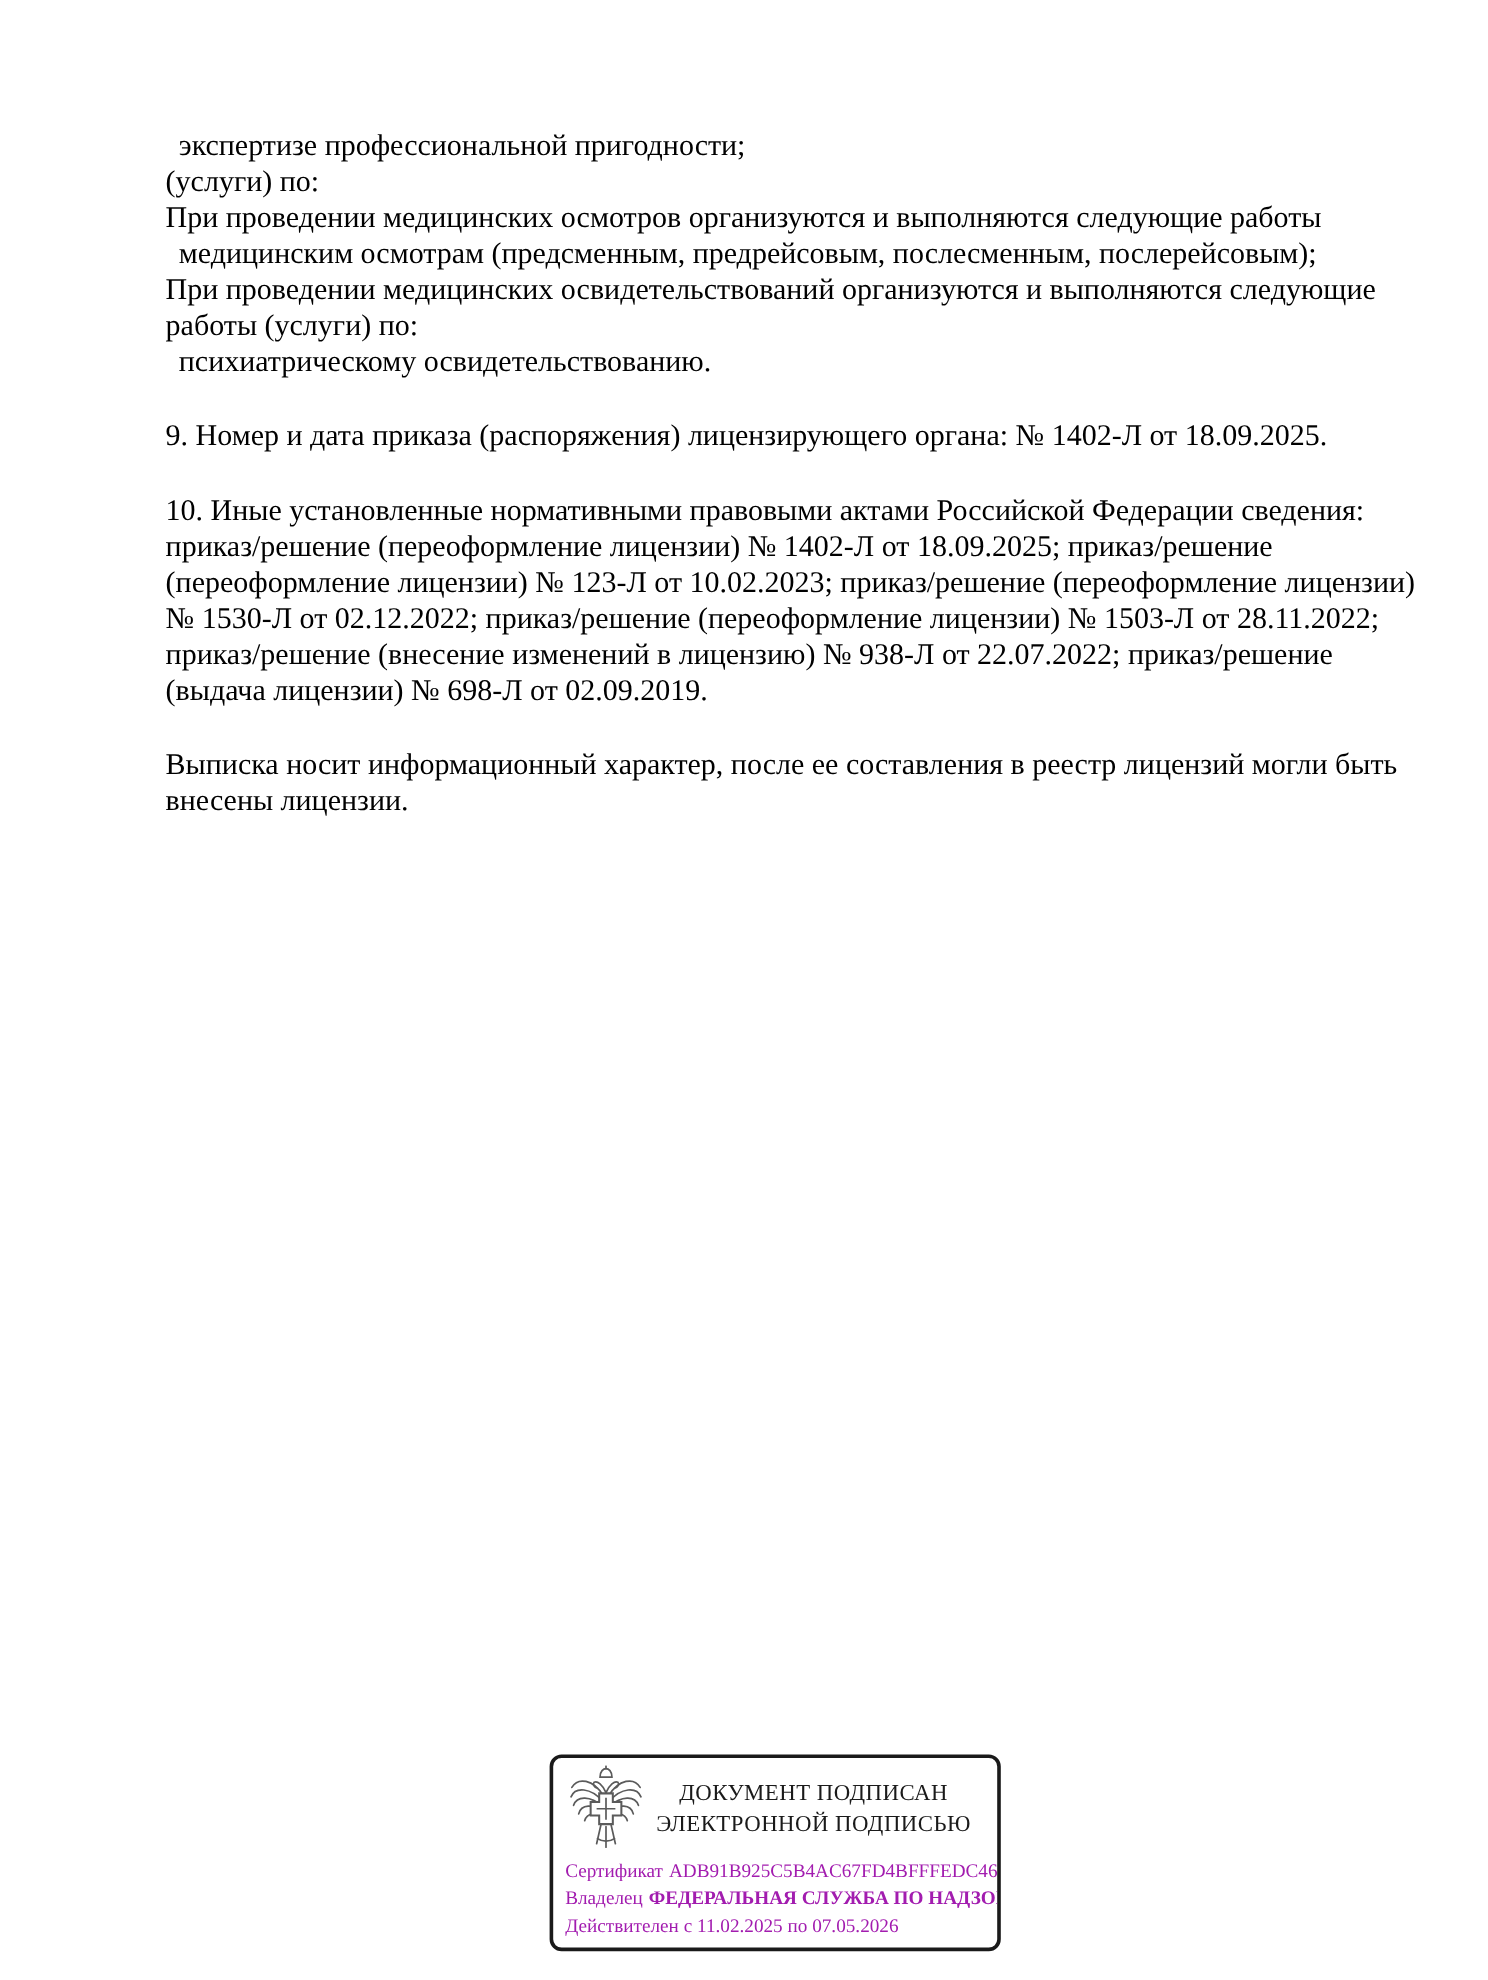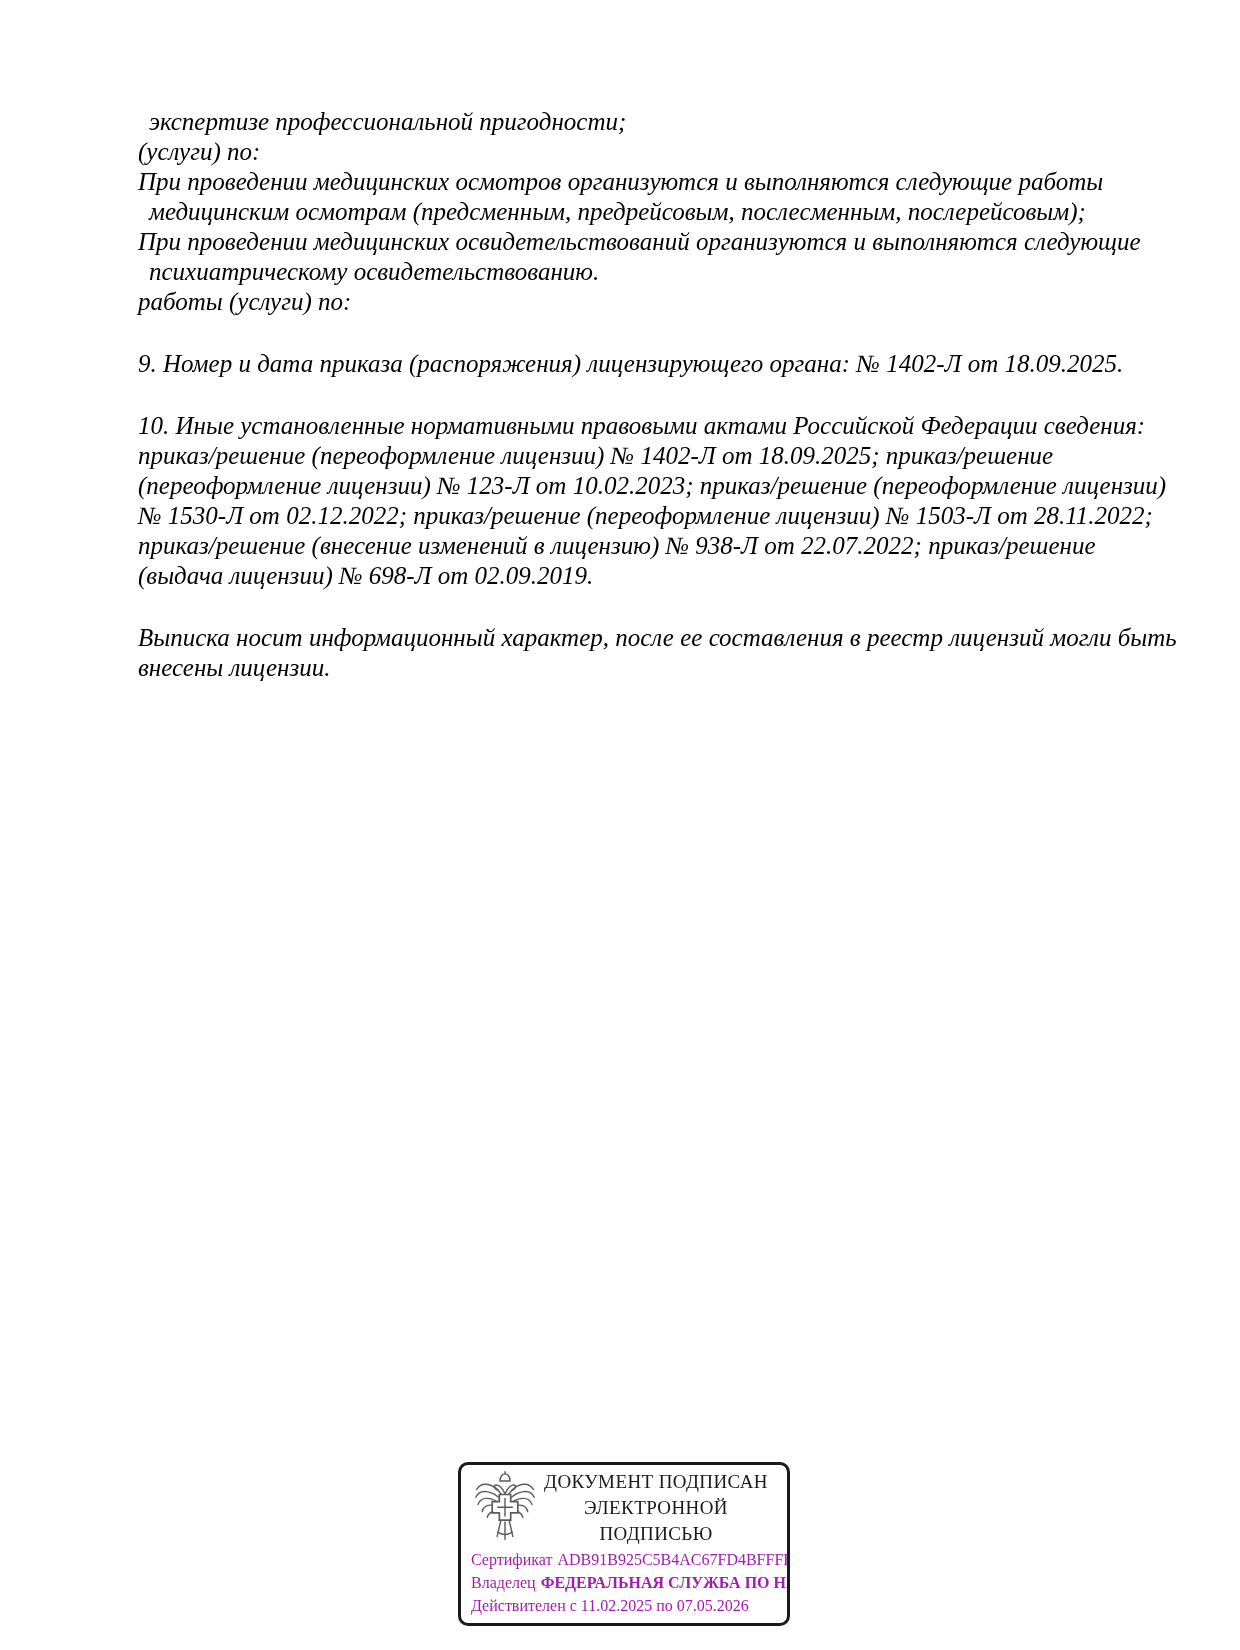--- a/index.html
+++ b/index.html
@@ -14,31 +14,30 @@
   .page { position:absolute; inset:0; background:#fff; }
 
   
   .doc-body {
     position:absolute;
     left:138px; top:107px;
     width:1050px;
     font-size:25px;
     line-height:30px;
     color:#000;
-    font-style:italic;
   }
   .block + .block { margin-top:32px; }
   .line { white-space:nowrap; }
   .line.indent { padding-left:11px; }
 
   
   .stamp {
     position:absolute;
     left:458px; top:1462px;
-    width:332px; height:164px;
+    width:376px; height:164px;
     border:3px solid #1a1a1a;
     border-radius:10px;
     background:#fff;
     overflow:hidden;
   }
   .stamp-top {
     display:flex;
     align-items:center;
     padding:5px 12px 0 12px;
     height:80px;
@@ -67,22 +66,22 @@
 
 <div class="page">
 
   <div class="doc-body">
       <div class="block">
         <div class="line indent">экспертизе профессиональной пригодности;</div>
         <div class="line">(услуги) по:</div>
         <div class="line">При проведении медицинских осмотров организуются и выполняются следующие работы</div>
         <div class="line indent">медицинским осмотрам (предсменным, предрейсовым, послесменным, послерейсовым);</div>
         <div class="line">При проведении медицинских освидетельствований организуются и выполняются следующие</div>
+        <div class="line">работы (услуги) по:</div>
         <div class="line indent">психиатрическому освидетельствованию.</div>
-        <div class="line">работы (услуги) по:</div>
       </div>
       <div class="block">
         <div class="line">9. Номер и дата приказа (распоряжения) лицензирующего органа: № 1402-Л от 18.09.2025.</div>
       </div>
       <div class="block">
         <div class="line">10. Иные установленные нормативными правовыми актами Российской Федерации сведения:</div>
         <div class="line">приказ/решение (переоформление лицензии) № 1402-Л от 18.09.2025; приказ/решение</div>
         <div class="line">(переоформление лицензии) № 123-Л от 10.02.2023; приказ/решение (переоформление лицензии)</div>
         <div class="line">№ 1530-Л от 02.12.2022; приказ/решение (переоформление лицензии) № 1503-Л от 28.11.2022;</div>
         <div class="line">приказ/решение (внесение изменений в лицензию) № 938-Л от 22.07.2022; приказ/решение</div>

